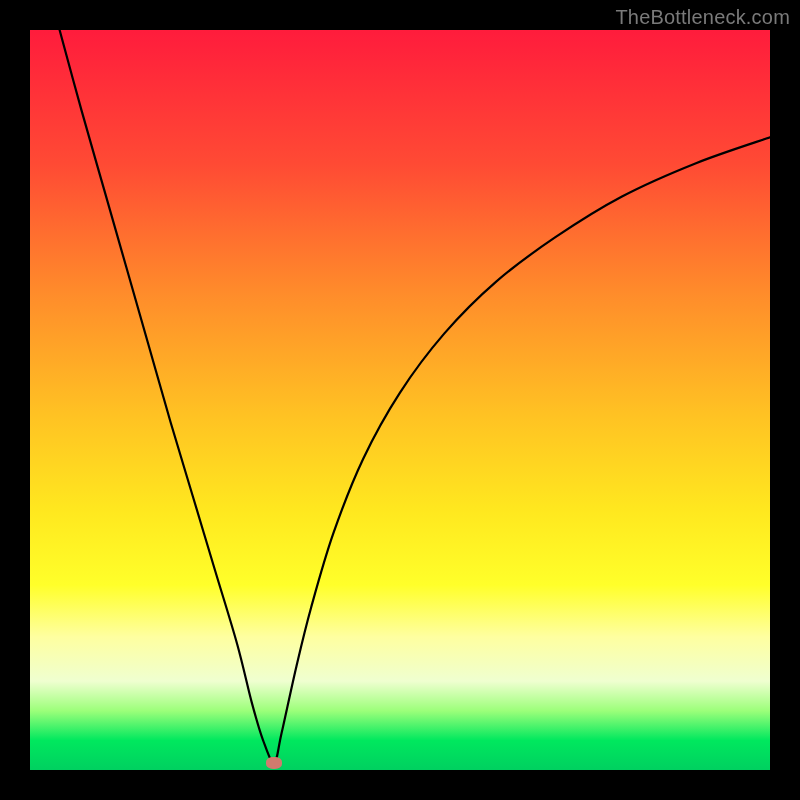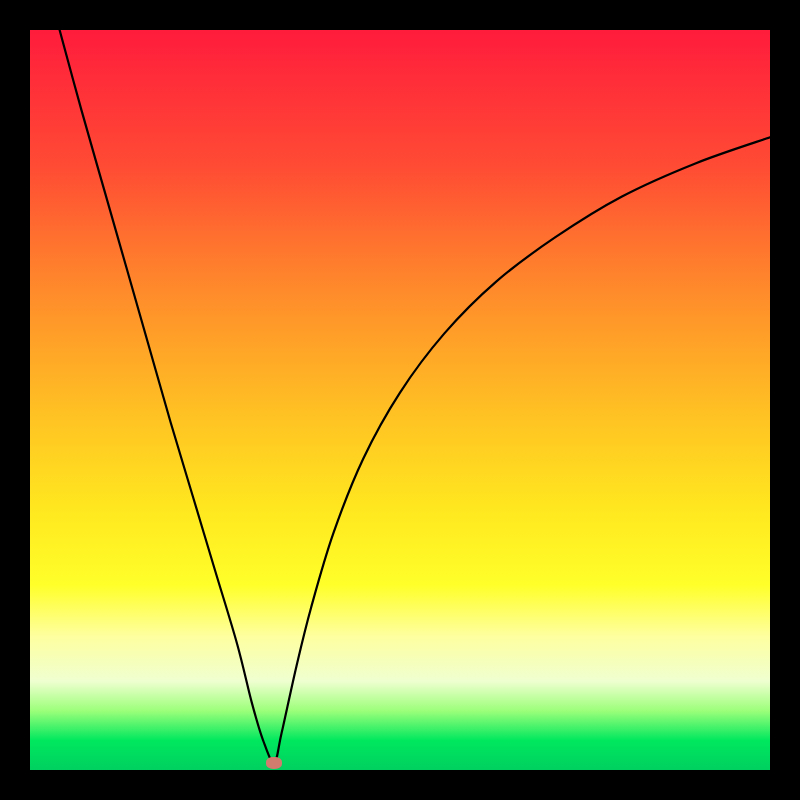--- a/index.html
+++ b/index.html
@@ -58,19 +58,20 @@
     width: 16px;
     height: 12px;
     border-radius: 7px / 5px;
     background: #cf7b6e;
   }
 </style>
 </head>
 <body>
 
 <div class="frame">
+  <div class="watermark">TheBottleneck.com</div>
   <div class="plot-area">
     <svg class="curve" viewBox="0 0 740 740" preserveAspectRatio="none">
       <path fill="none" stroke="#000000" stroke-width="2.2" stroke-linecap="round" d="M 29.60 0.00 C 33.30 13.57, 44.40 54.88, 51.80 81.40 C 59.20 107.92, 66.60 133.20, 74.00 159.10 C 81.40 185.00, 88.80 210.90, 96.20 236.80 C 103.60 262.70, 111.00 288.60, 118.40 314.50 C 125.80 340.40, 133.20 366.92, 140.60 392.20 C 148.00 417.48, 155.40 441.53, 162.80 466.20 C 170.20 490.87, 177.60 515.53, 185.00 540.20 C 192.40 564.87, 201.03 592.00, 207.20 614.20 C 213.37 636.40, 217.68 657.37, 222.00 673.40 C 226.32 689.43, 229.40 700.53, 233.10 710.40 C 236.80 720.27, 241.12 733.83, 244.20 732.60 C 247.28 731.37, 247.90 719.03, 251.60 703.00 C 255.30 686.97, 261.47 657.37, 266.40 636.40 C 271.33 615.43, 275.03 599.40, 281.20 577.20 C 287.37 555.00, 294.77 527.87, 303.40 503.20 C 312.03 478.53, 321.90 452.63, 333.00 429.20 C 344.10 405.77, 356.43 383.57, 370.00 362.60 C 383.57 341.63, 398.37 321.90, 414.40 303.40 C 430.43 284.90, 447.70 267.63, 466.20 251.60 C 484.70 235.57, 504.43 221.38, 525.40 207.20 C 546.37 193.02, 568.57 178.83, 592.00 166.50 C 615.43 154.17, 641.33 143.07, 666.00 133.20 C 690.67 123.33, 727.67 111.62, 740.00 107.30"></path>
     </svg>
     <div class="marker" style="left: 236.2px; top: 726.6px; background: rgb(207, 123, 110);"></div>
   </div>
 </div>
 
 </body></html>

